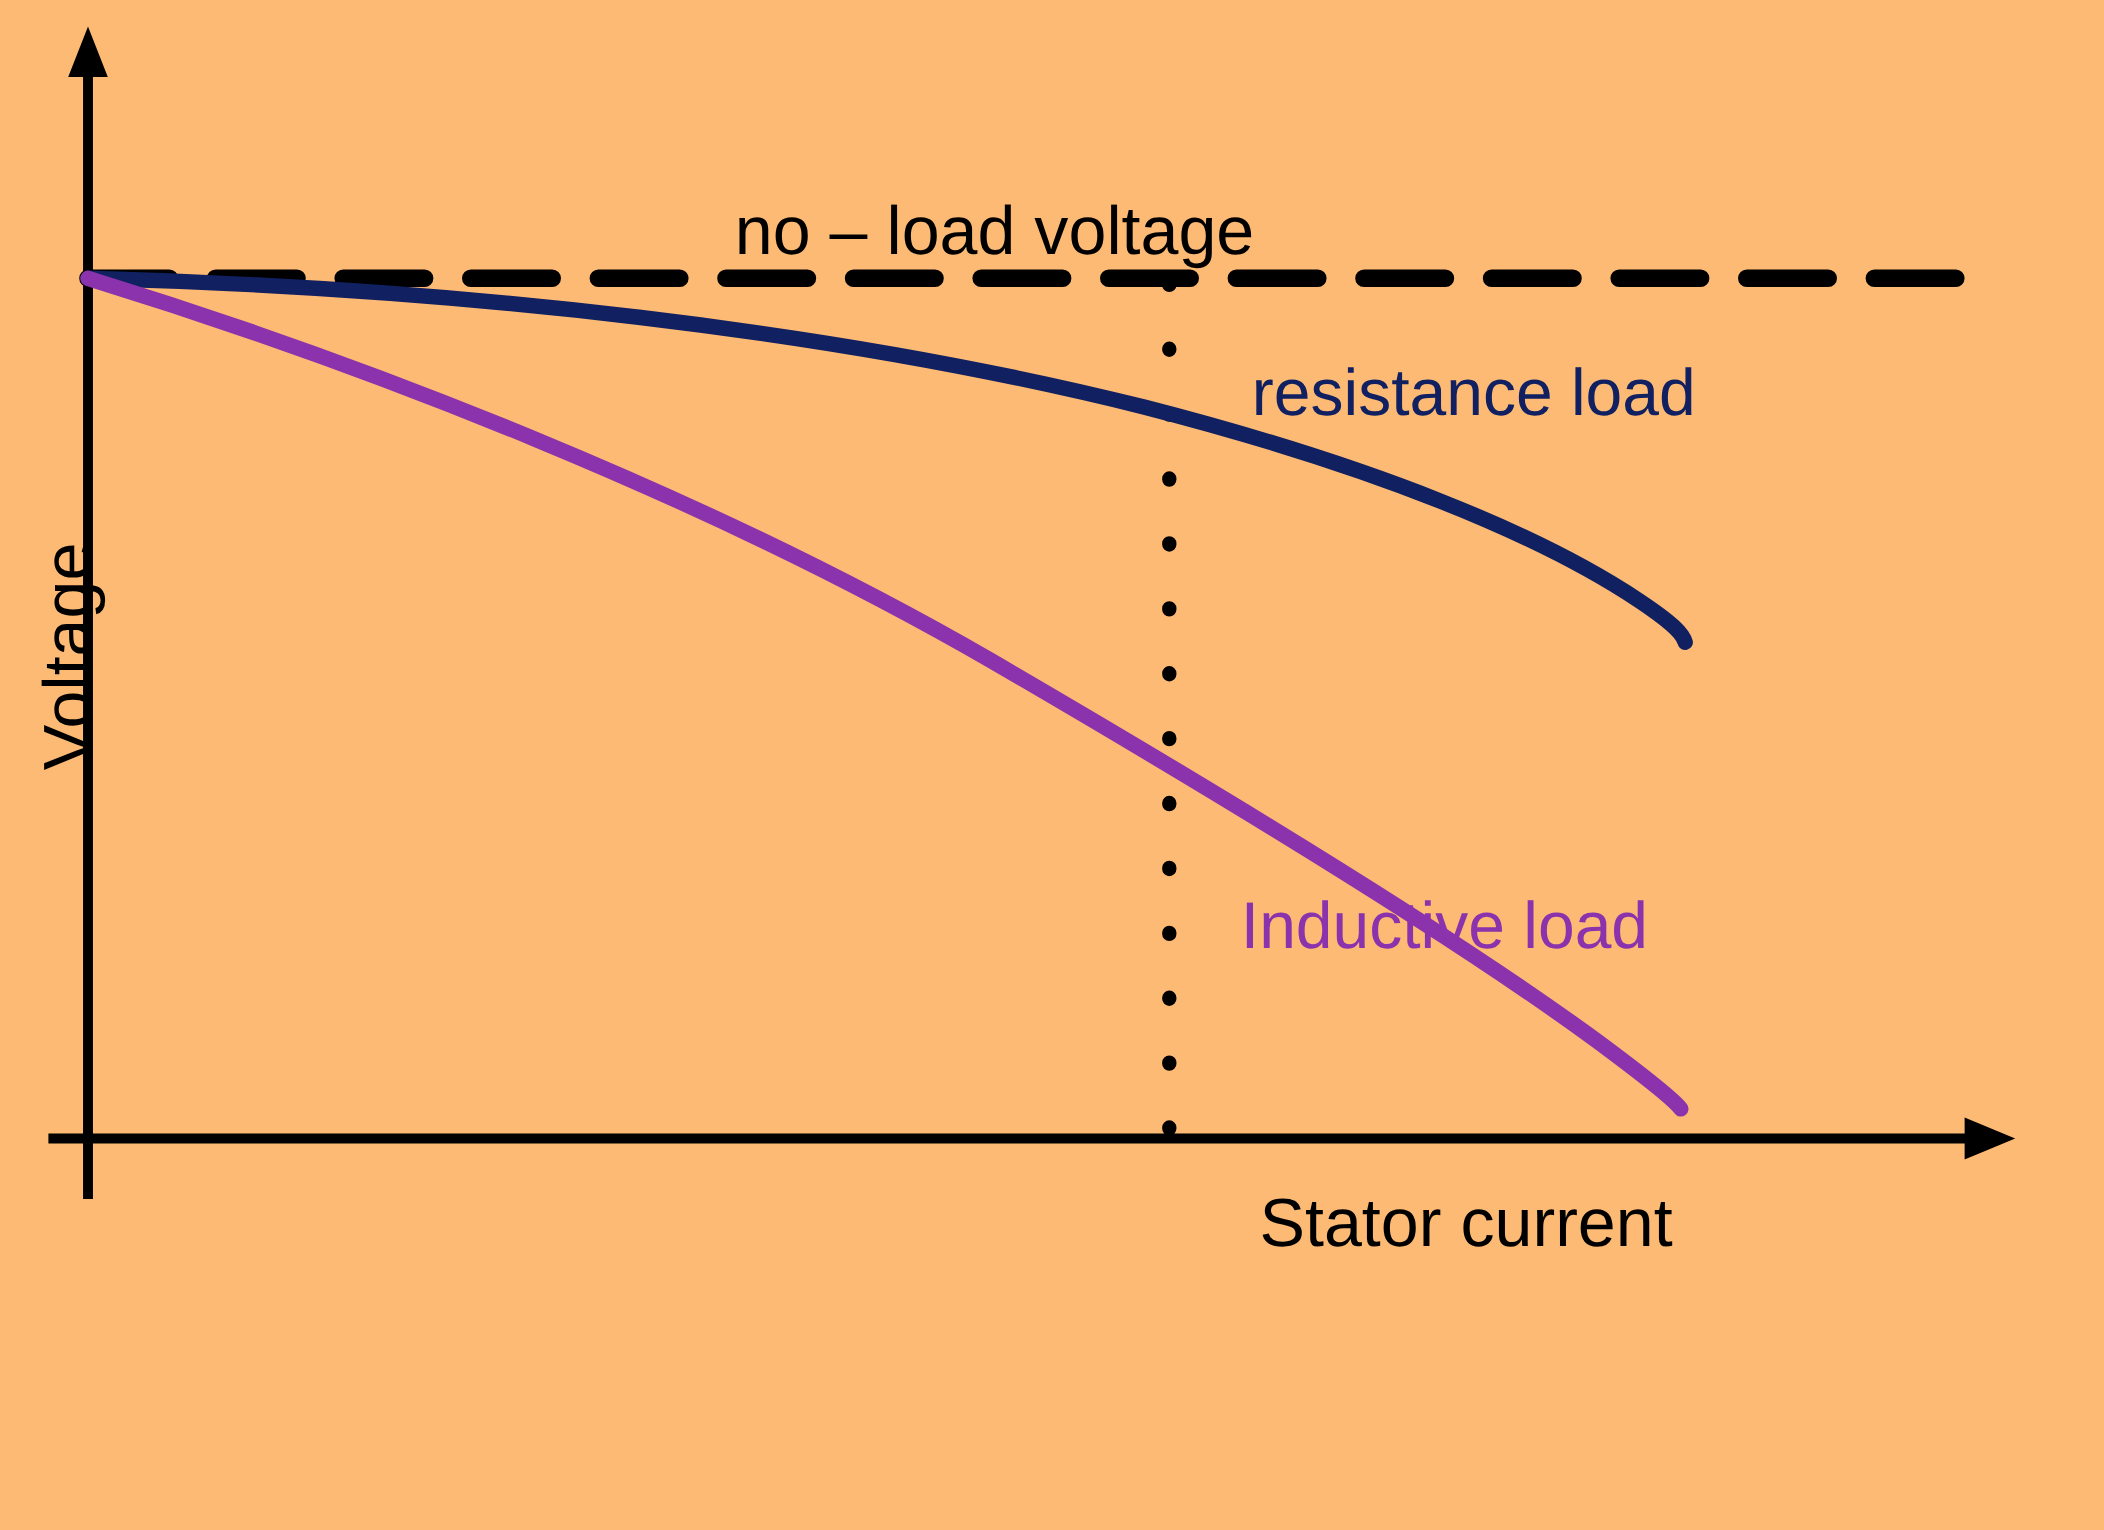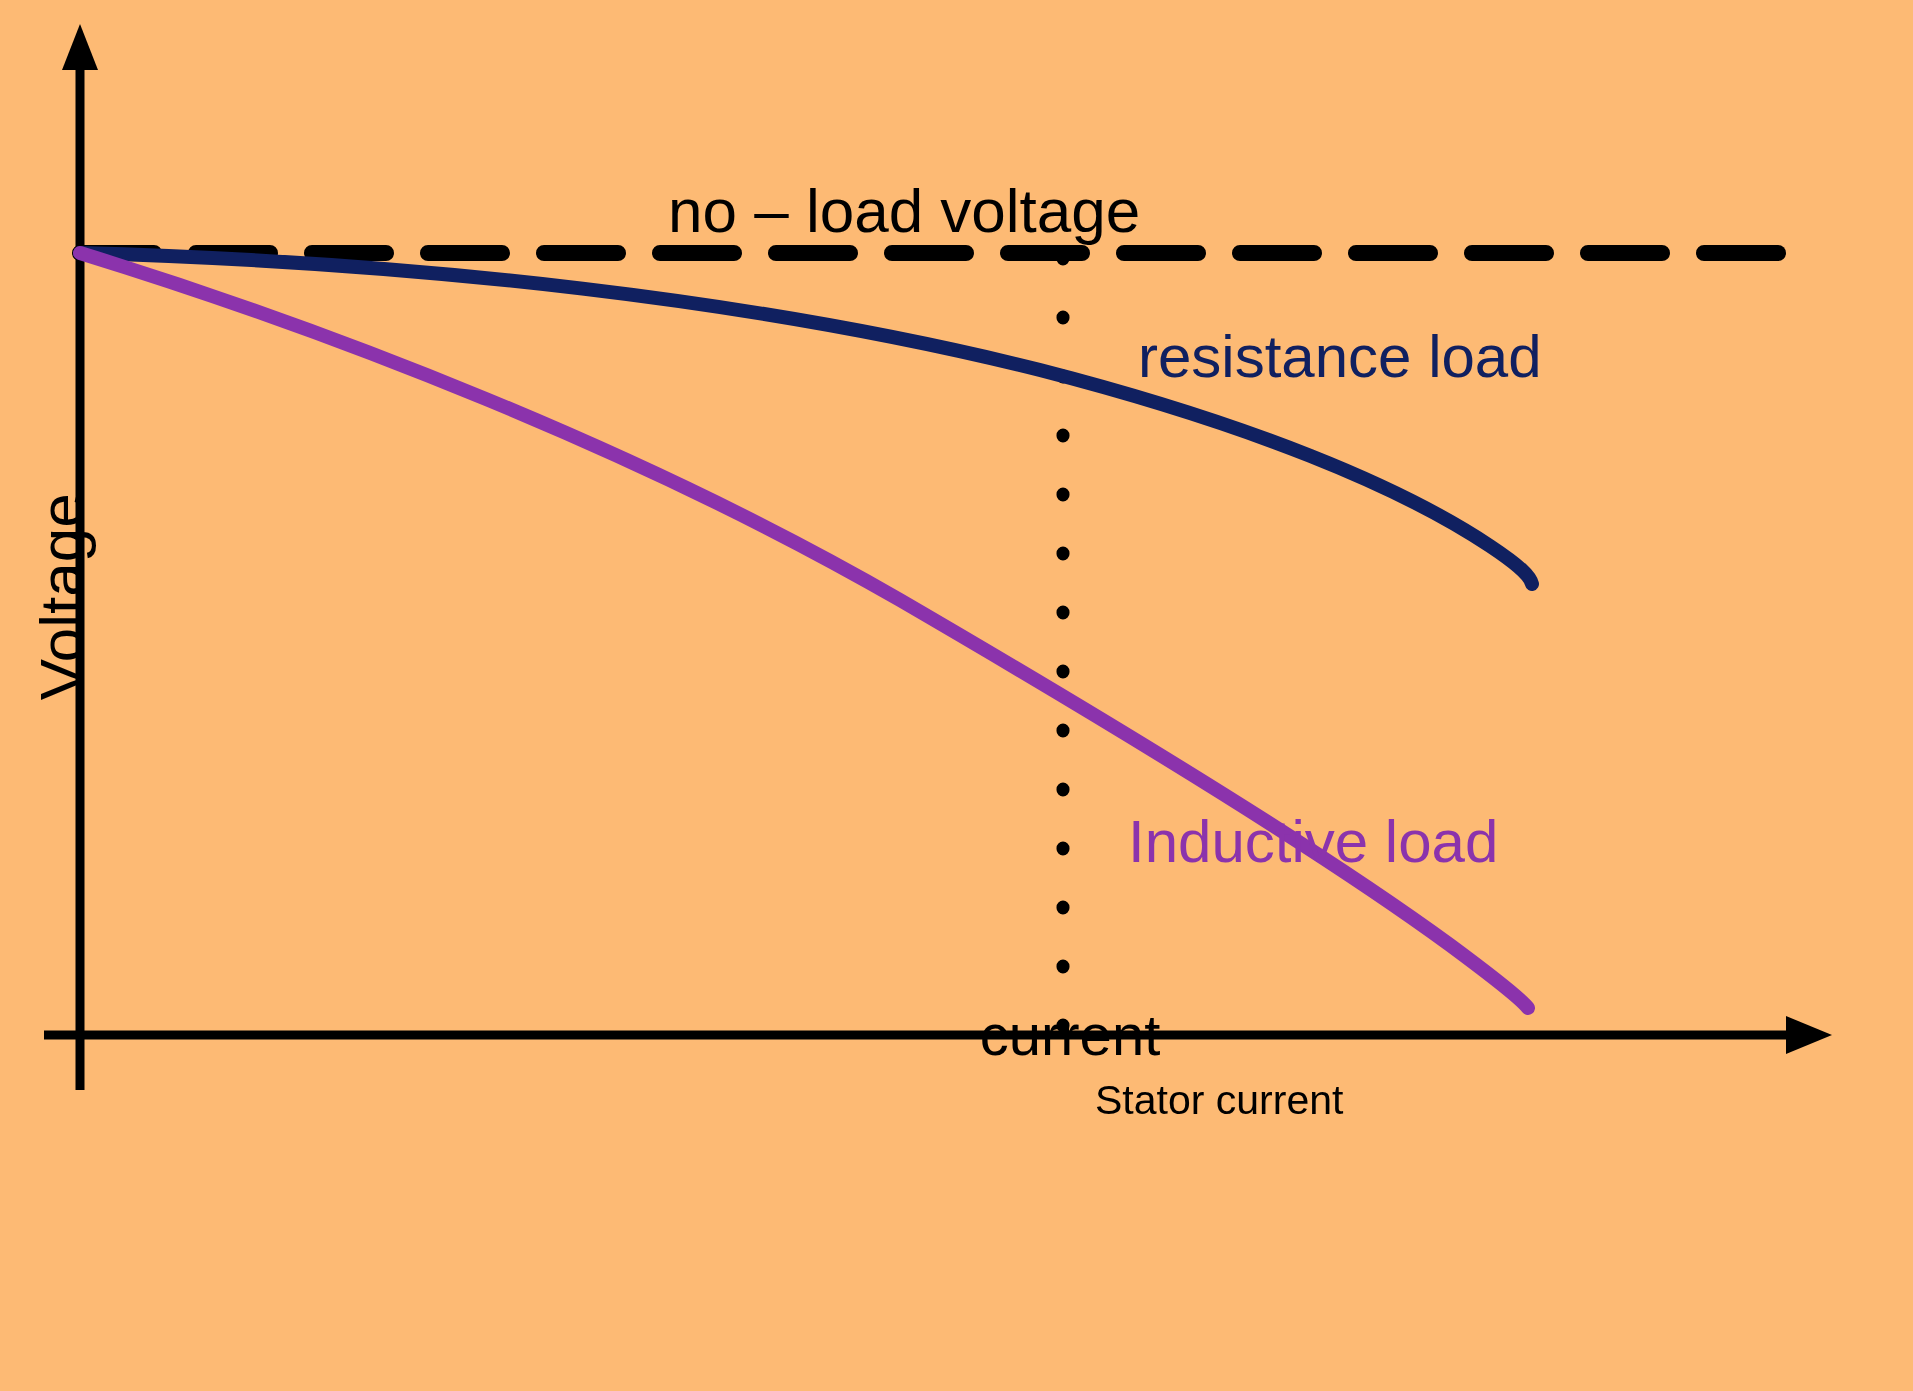--- a/index.html
+++ b/index.html
@@ -52,23 +52,23 @@
   }
   #label-nominal-current {
     left: 940px;
     top: 873px;
     width: 260px;
     font-size: 58px;
     text-align: center;
     color: #000000;
   }
   #label-stator-current {
-    left: 1095px;
+    left: 1145px;
     top: 1078px;
-    font-size: 41px;
+    font-size: 62px;
     color: #000000;
   }
   #label-voltage {
     left: -88px;
     top: 562px;
     width: 300px;
     font-size: 62px;
     text-align: center;
     color: #000000;
     transform: rotate(-90deg);
@@ -115,20 +115,19 @@
     </g>
   </svg>
 
   <div class="lbl" id="label-no-load-voltage">no – load voltage</div>
 
   <div class="lbl" id="label-resistance-load">resistance load</div>
 
   <div class="lbl" id="label-inductive-load">Inductive load</div>
 
   <div class="lbl" id="label-nominal-current">
-    <div>current</div>
   </div>
 
   <div class="lbl" id="label-stator-current">Stator current</div>
 
   <div class="lbl" id="label-voltage">Voltage</div>
 
 </div>
 
 </body></html>

